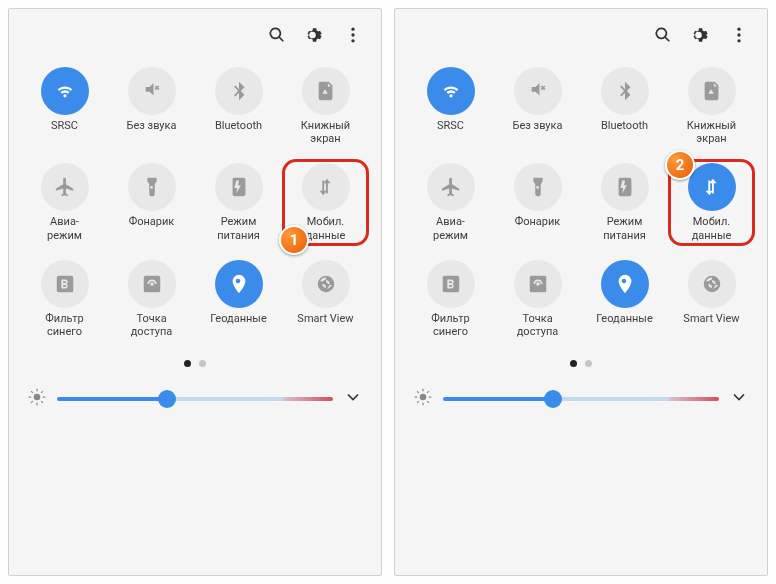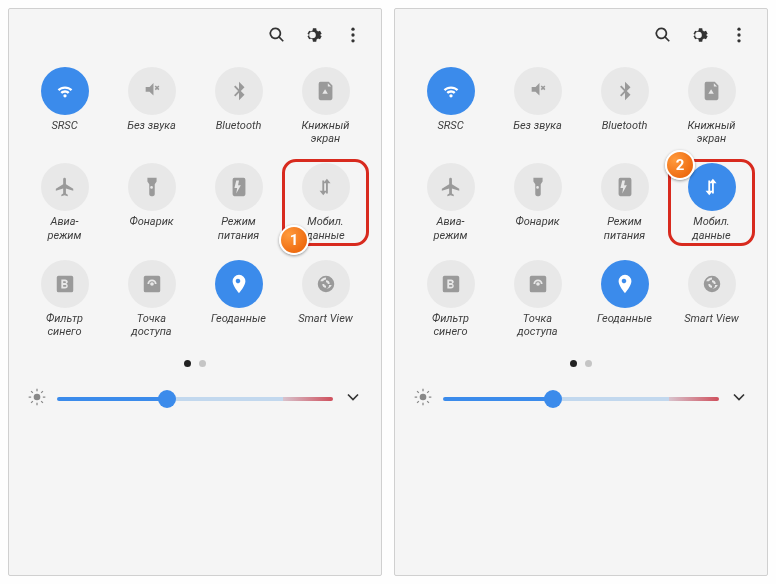--- a/index.html
+++ b/index.html
@@ -59,21 +59,20 @@
   .circle.active { background: #3b8beb; }
   .circle svg { width: 22px; height: 22px; fill: #9a9a9a; }
   .circle.active svg { fill: #fff; }
   .label {
     font-size: 11px;
     color: #404040;
     text-align: center;
     line-height: 1.2;
     min-height: 26px;
     white-space: pre-line;
-    font-style: italic;
   }
   .highlight {
     border: 3px solid #d82a1e;
     border-radius: 14px;
     padding: 1px;
   }
   .badge {
     position: absolute;
     width: 30px;
     height: 30px;

